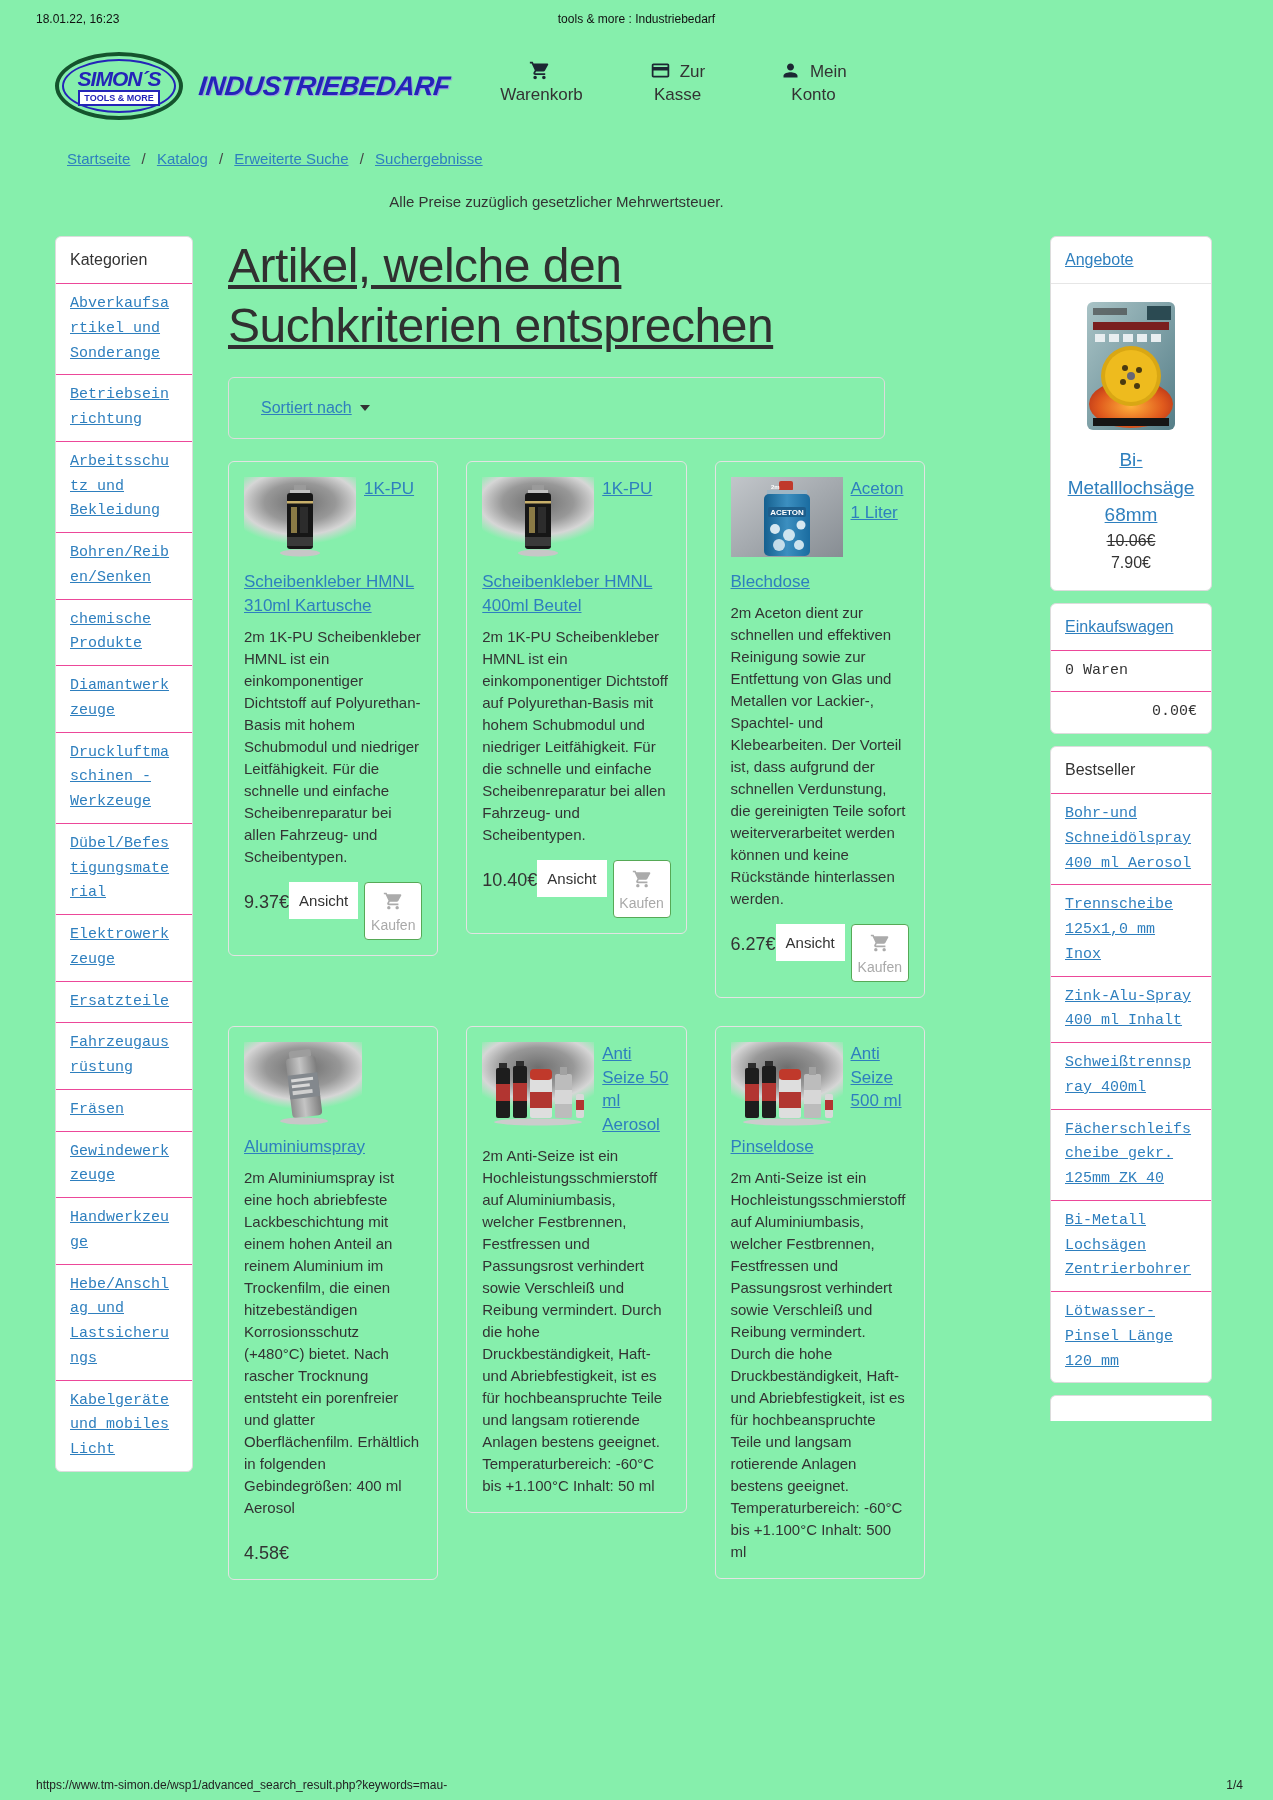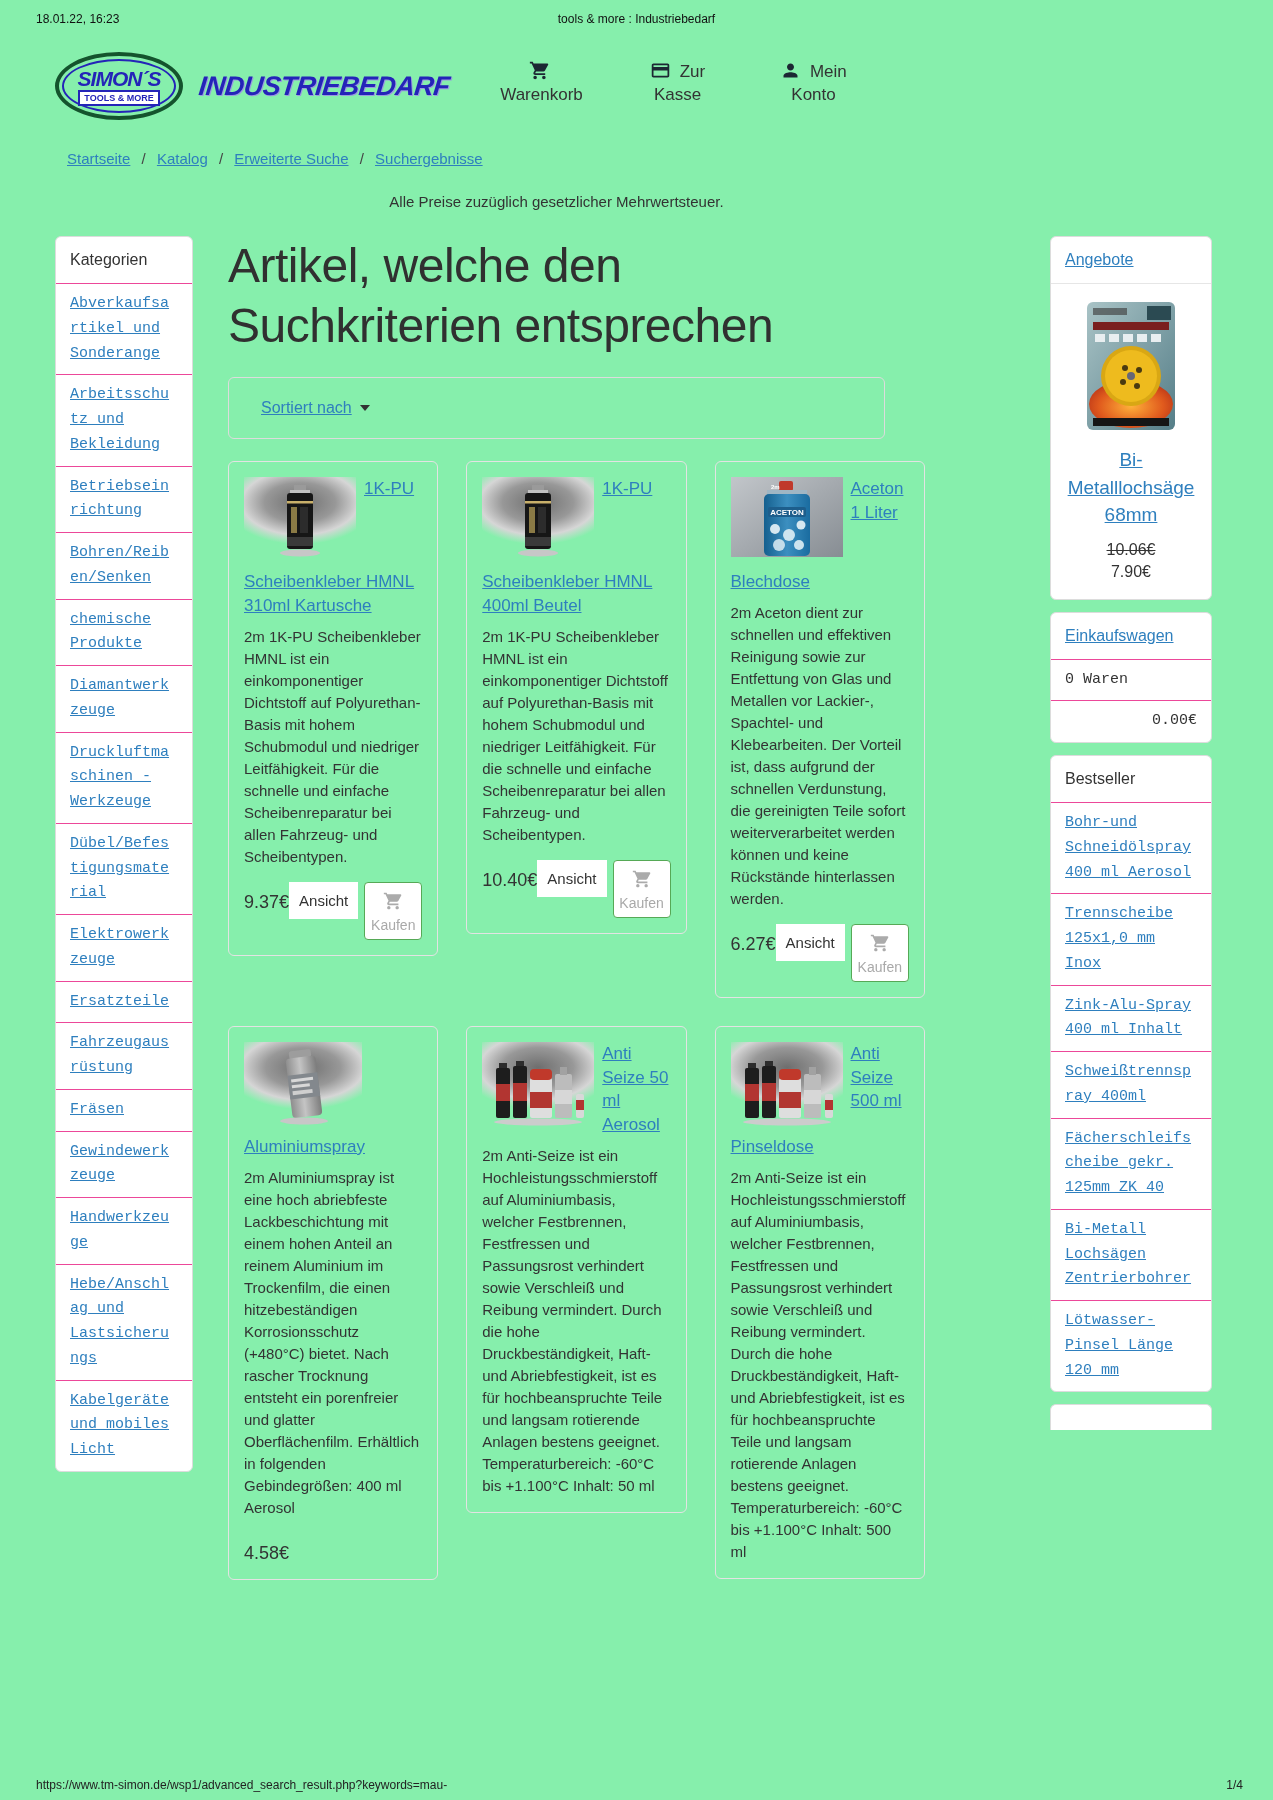--- a/index.html
+++ b/index.html
@@ -44,21 +44,21 @@
   .col-main  { width:657px; margin-left:35px; flex-shrink:0; }
   .col-right { width:162px; margin-left:auto; }
 
   .panel { border:1px solid #dcdcdc; border-radius:6px; background:#fff; overflow-wrap:break-word; }
   .panel-header { padding:14px; font-size:16px; color:#333; }
   .panel-header a { color:#2e7fbe; text-decoration:underline; cursor:pointer; }
   .panel-row { border-top:1px solid #ec4899; padding:8px 14px; font-size:15px; line-height:1.65;font-family:Liberation Mono, monospace; }
   .panel-row a { color:#2e7fbe; text-decoration:underline; cursor:pointer; }
 
   
-  .results-heading { font-size:48px; line-height:1.24; font-weight:300; color:#303030; letter-spacing:-0.5px; }
+  .results-heading { font-size:48px; line-height:1.24; font-weight:300; color:#303030; letter-spacing:-0.5px;text-decoration:underline; }
   .sort-panel { border:1px solid #dcdcdc; border-radius:6px; margin-top:22px; padding:21px 32px; }
   .sort-link { font-size:16px; color:#2e7fbe; text-decoration:underline; cursor:pointer; }
   .caret { display:inline-block; width:0; height:0; border-left:5px solid transparent; border-right:5px solid transparent; border-top:6px solid #333; margin-left:8px; vertical-align:2px; }
 
   .product-grid { display:grid; grid-template-columns:repeat(3,1fr); gap:28px; margin-top:22px; align-items:start; }
   .card { border:1px solid #e3e3e3; border-radius:6px; padding:15px; font-size:15px; }
   .card-top { display:flex; gap:8px; }
   .prod-img { position:relative; width:112px; height:85px; flex-shrink:0; cursor:pointer; }
   .prod-img.wide { width:118px; }
   .smudge { position:absolute; inset:0 0 10px 0; background:radial-gradient(ellipse 72% 60% at 50% 34%, #6e6e6e 0%, #989898 44%, #d6d6d6 72%, rgba(255,255,255,0) 93%); }
@@ -69,21 +69,21 @@
   .card-desc { margin-top:8px; line-height:22px; color:#333; overflow-wrap:break-word; }
   .price-row { display:flex; align-items:flex-start; margin-top:14px; }
   .price { font-size:18px; color:#333; margin-right:auto; padding-top:10px; }
   .ansicht-btn { background:#fff; border:none; font-family:"Liberation Sans",sans-serif; font-size:15px; color:#333; padding:10px 10px; cursor:pointer; }
   .kaufen-btn { display:flex; flex-direction:column; align-items:center; gap:3px; background:#fff; border:1px solid #56a956; border-radius:4px; padding:8px 8px 6px; width:58px; color:#a9a9a9; font-size:14px; font-family:"Liberation Sans",sans-serif; cursor:pointer; margin-left:6px; }
 
   
   .offer-body { border-top:1px solid #e6e6e6; padding:16px 10px 18px; text-align:center; }
   .offer-img { display:inline-block; cursor:pointer; }
   .offer-name { display:block; margin-top:10px; font-size:19px; line-height:1.45; color:#2e7fbe; text-decoration:underline; cursor:pointer; overflow-wrap:break-word; }
-  .old-price { margin-top:12px; font-size:16px; color:#333; text-decoration:line-through; }
+  .old-price { margin-top:3px; font-size:16px; color:#333; text-decoration:line-through; }
   .new-price { margin-top:4px; font-size:16px; color:#333; }
   .cart-total { text-align:right; }
   .mt12 { margin-top:12px; }
   .stub-panel { height:26px; border-bottom:none; border-radius:6px 6px 0 0; }
 </style>
 </head>
 <body>
 
 <div class="page">
 
@@ -139,22 +139,22 @@
     </div>
 
     <div class="notice">Alle Preise zuzüglich gesetzlicher Mehrwertsteuer.</div>
 
     <div class="content">
 
       <aside class="col-left">
         <div class="panel">
           <div class="panel-header">Kategorien</div>
           <div class="panel-row"><a>Abverkaufsartikel und Sonderange</a></div>
+          <div class="panel-row"><a>Betriebseinrichtung</a></div>
           <div class="panel-row"><a>Arbeitsschutz und Bekleidung</a></div>
-          <div class="panel-row"><a>Betriebseinrichtung</a></div>
           <div class="panel-row"><a>Bohren/Reiben/Senken</a></div>
           <div class="panel-row"><a>chemische Produkte</a></div>
           <div class="panel-row"><a>Diamantwerkzeuge</a></div>
           <div class="panel-row"><a>Druckluftmaschinen - Werkzeuge</a></div>
           <div class="panel-row"><a>Dübel/Befestigungsmaterial</a></div>
           <div class="panel-row"><a>Elektrowerkzeuge</a></div>
           <div class="panel-row"><a>Ersatzteile</a></div>
           <div class="panel-row"><a>Fahrzeugausrüstung</a></div>
           <div class="panel-row"><a>Fräsen</a></div>
           <div class="panel-row"><a>Gewindewerkzeuge</a></div>

